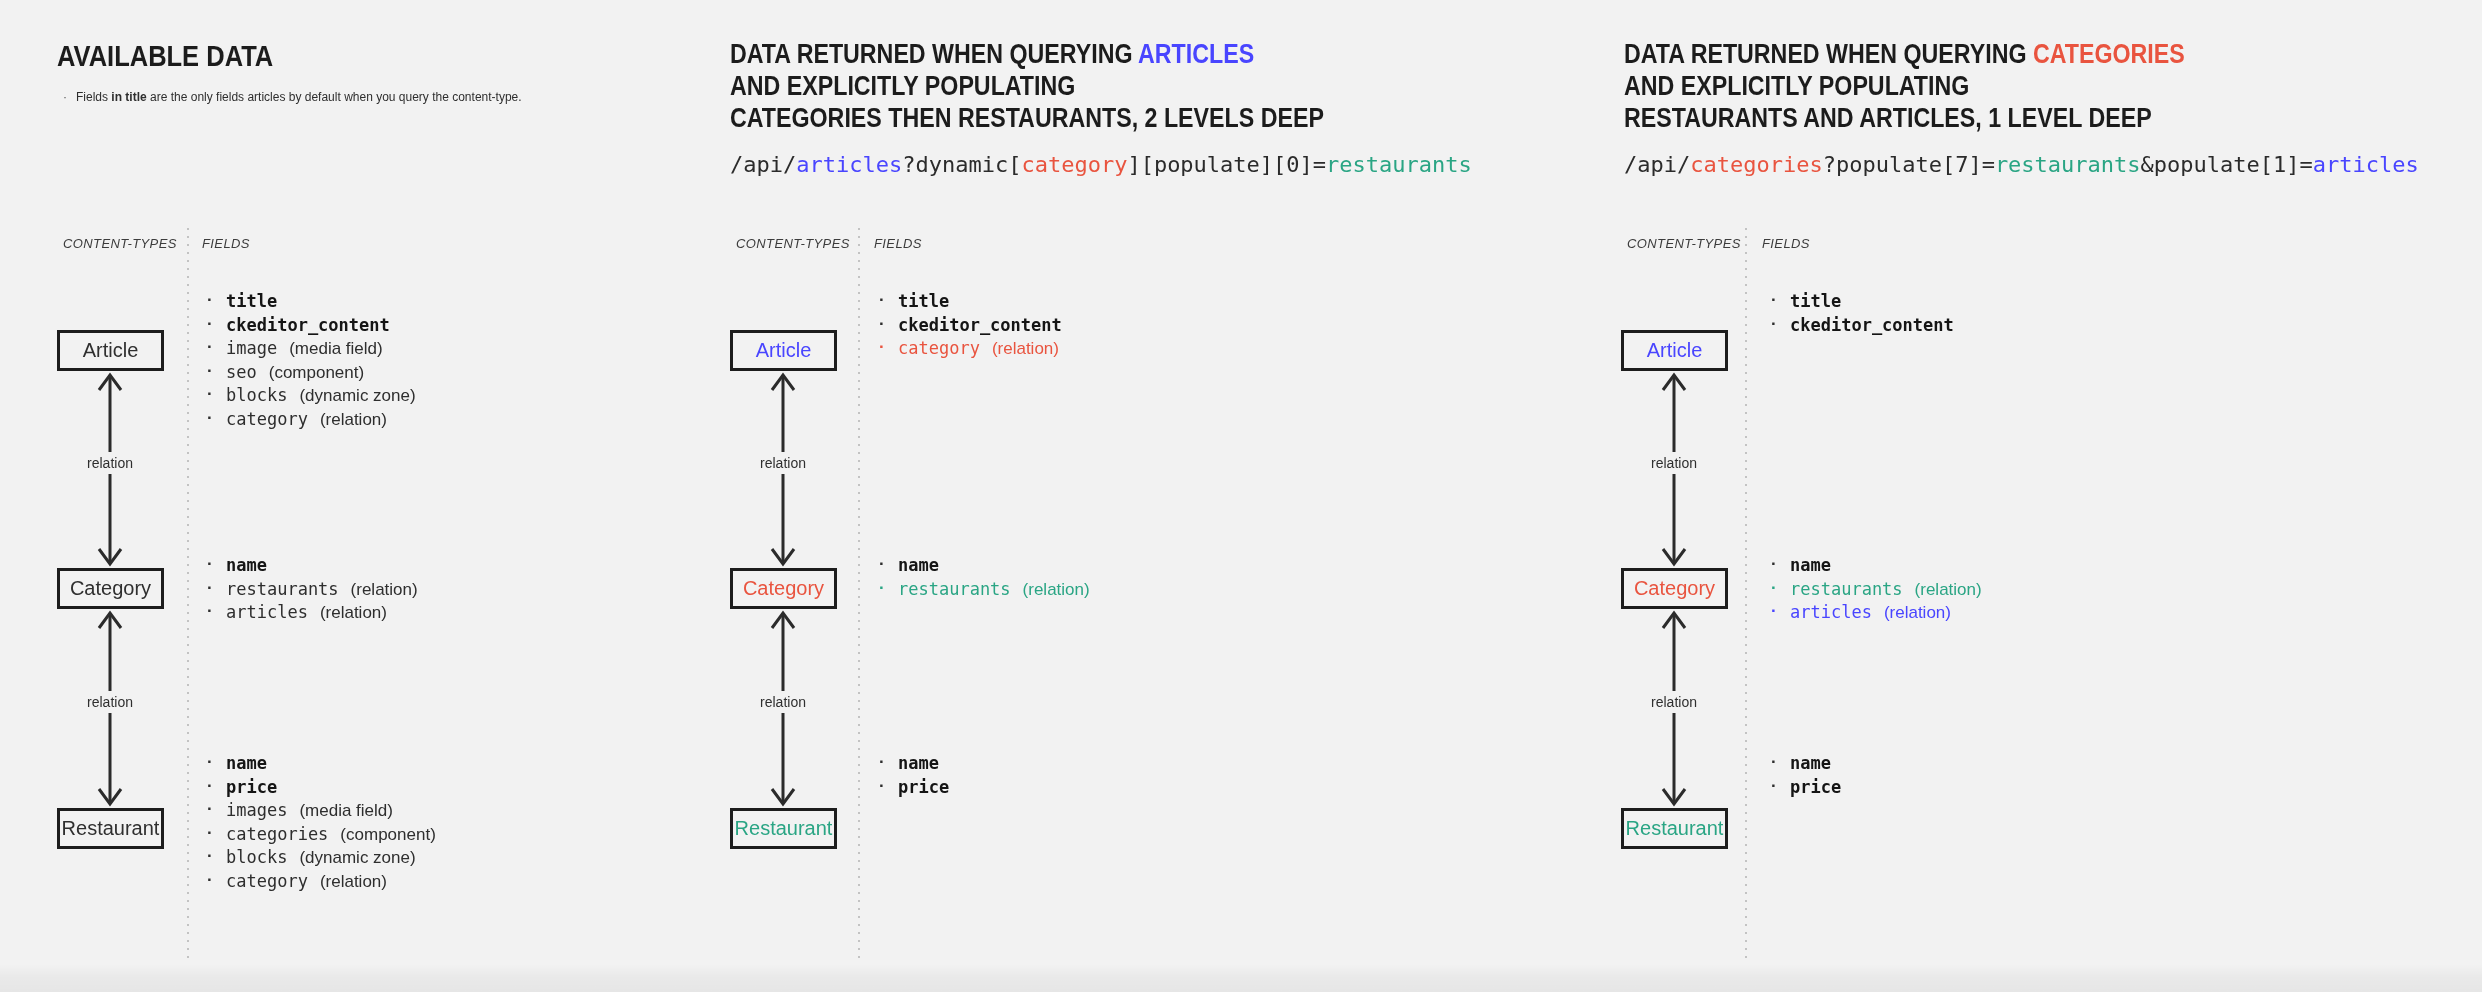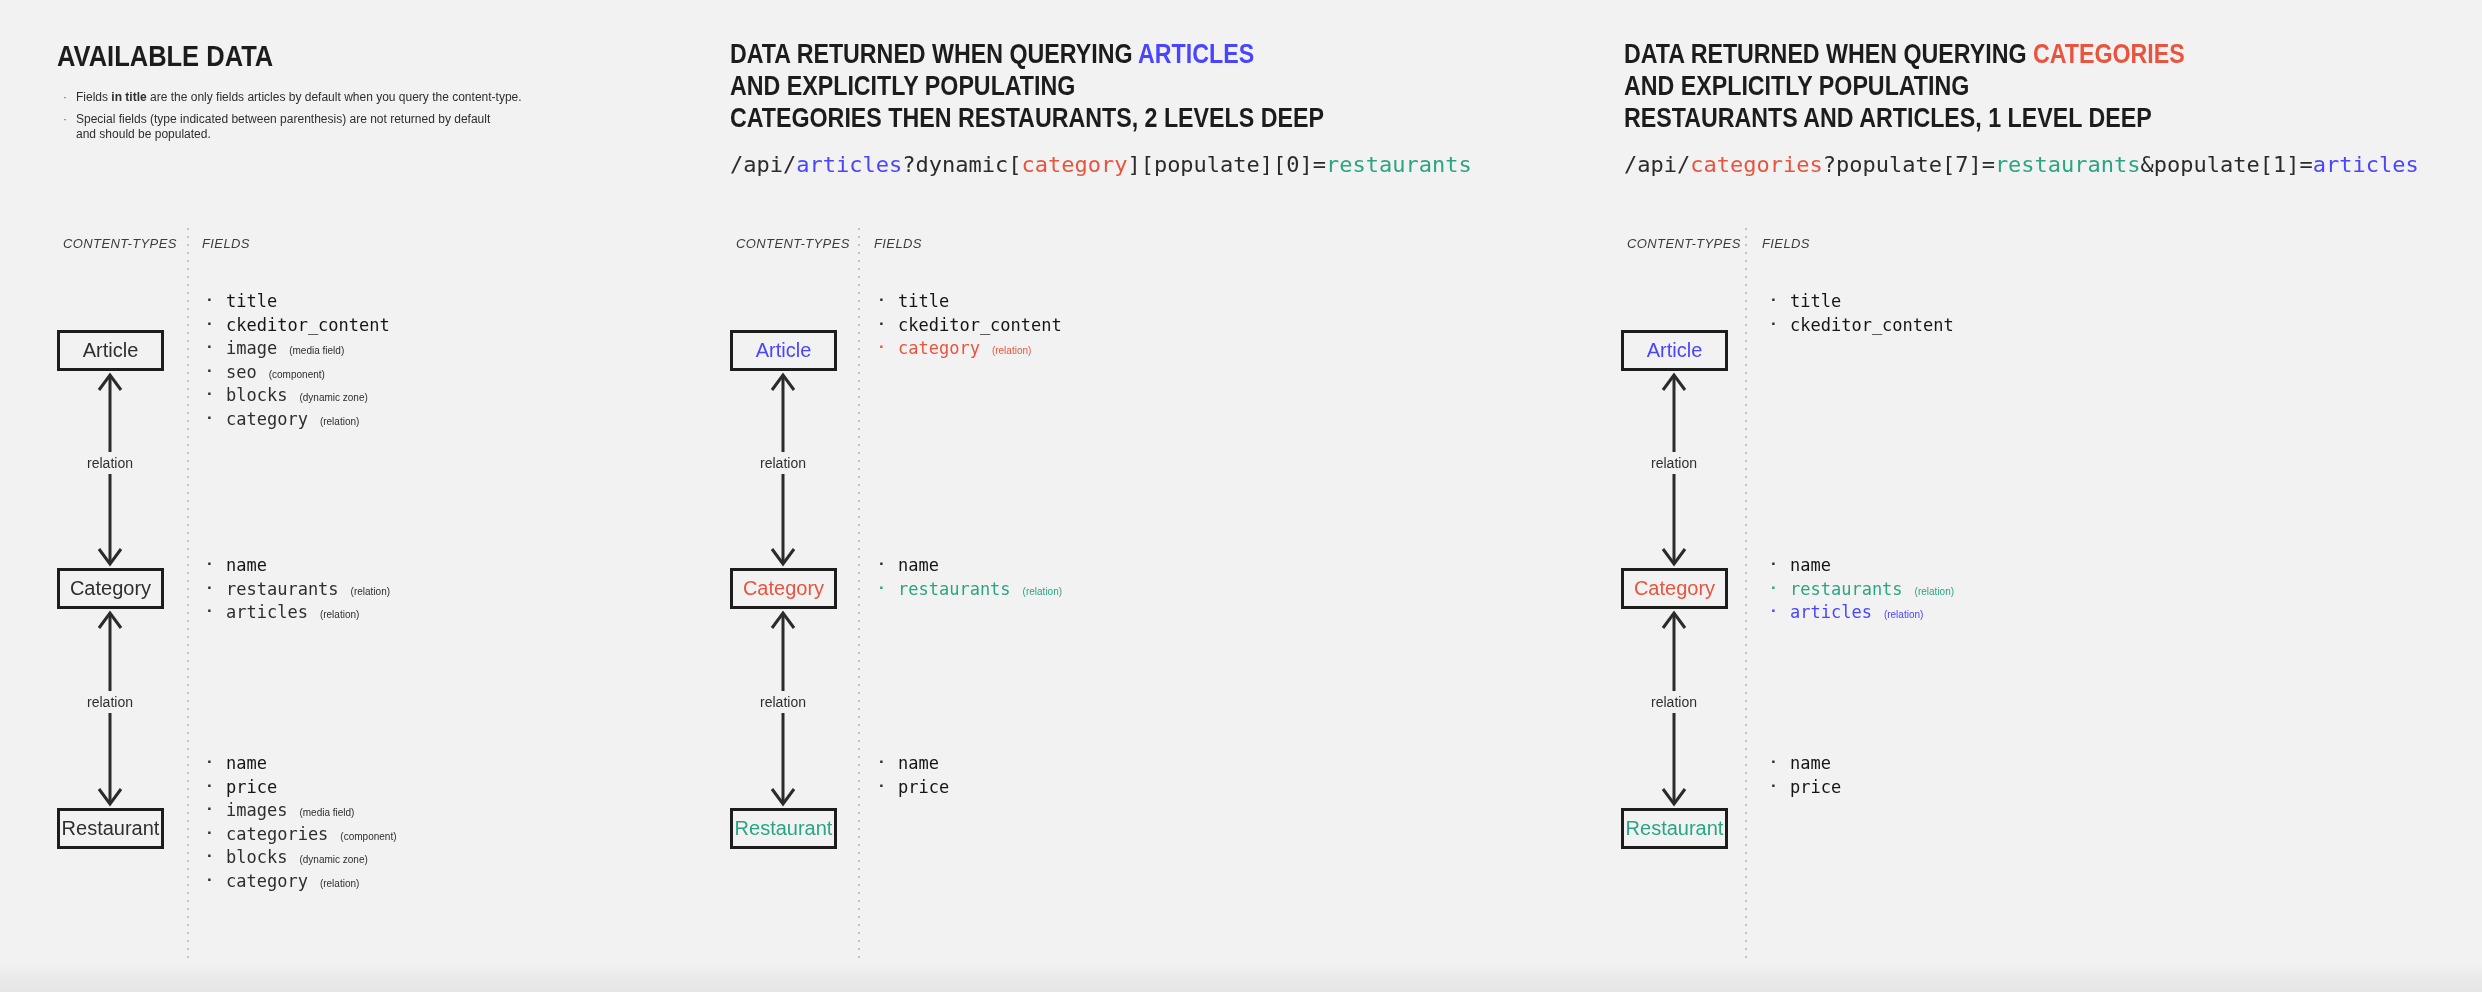--- a/index.html
+++ b/index.html
@@ -58,44 +58,40 @@
     position:absolute;transform:translateX(-50%);background:var(--bg);
     font-size:14px;color:#2f2f2f;padding:3px 6px;z-index:3;white-space:nowrap;
   }
   
   .fgroup{position:absolute;}
   .frow{
     position:relative;padding-left:22px;height:23.5px;white-space:nowrap;
     font-family:"DejaVu Sans Mono","Liberation Mono",monospace;font-size:17px;color:#2e2e2e;
   }
   .frow::before{content:"\00B7";position:absolute;left:3px;top:-1px;font-family:"Liberation Sans",sans-serif;font-weight:bold;}
-  .frow.fbold .fname{font-weight:normal;color:#151515;}
+  .frow.fbold .fname{font-weight:bold;color:#151515;}
   .frow.c-red{color:var(--red);}
   .frow.c-teal{color:var(--teal);}
   .frow.c-blue{color:var(--blue);}
-  .fann{font-family:"Liberation Sans",sans-serif;font-size:10px;margin-left:12px;color:inherit;text-align:right;}
+  .fann{font-family:"Liberation Sans",sans-serif;font-size:17px;margin-left:12px;color:inherit;text-align:right;}
   .bottom-edge{
     position:absolute;left:0;bottom:0;width:100%;height:28px;z-index:4;
     background:linear-gradient(to bottom,rgba(0,0,0,0) 0%,rgba(0,0,0,0.035) 45%,rgba(0,0,0,0.05) 100%);
   }
 </style>
 </head>
 <body>
 
 <div class="canvas">
 
   <section>
     <div class="h-block h-title" style="left:57px;top:40px">AVAILABLE DATA</div>
 
     <div class="notes">
       <div class="note"><span>Fields </span><b>in title</b><span> are the only fields articles by default when you query the content-type.</span></div>
-      <div class="note">
-        <div>Special fields (type indicated between parenthesis) are not returned by default</div>
-        <div>and should be populated.</div>
-      </div>
     </div>
 
     <div class="col-label" style="left:63px;top:236px">CONTENT-TYPES</div>
     <div class="col-label" style="left:202px;top:236px">FIELDS</div>
     <div class="vdots" style="left:187px"></div>
 
     <div class="node" style="left:57px;top:330px">Article</div>
     <div class="node" style="left:57px;top:568px">Category</div>
     <div class="node" style="left:57px;top:808px">Restaurant</div>
 

